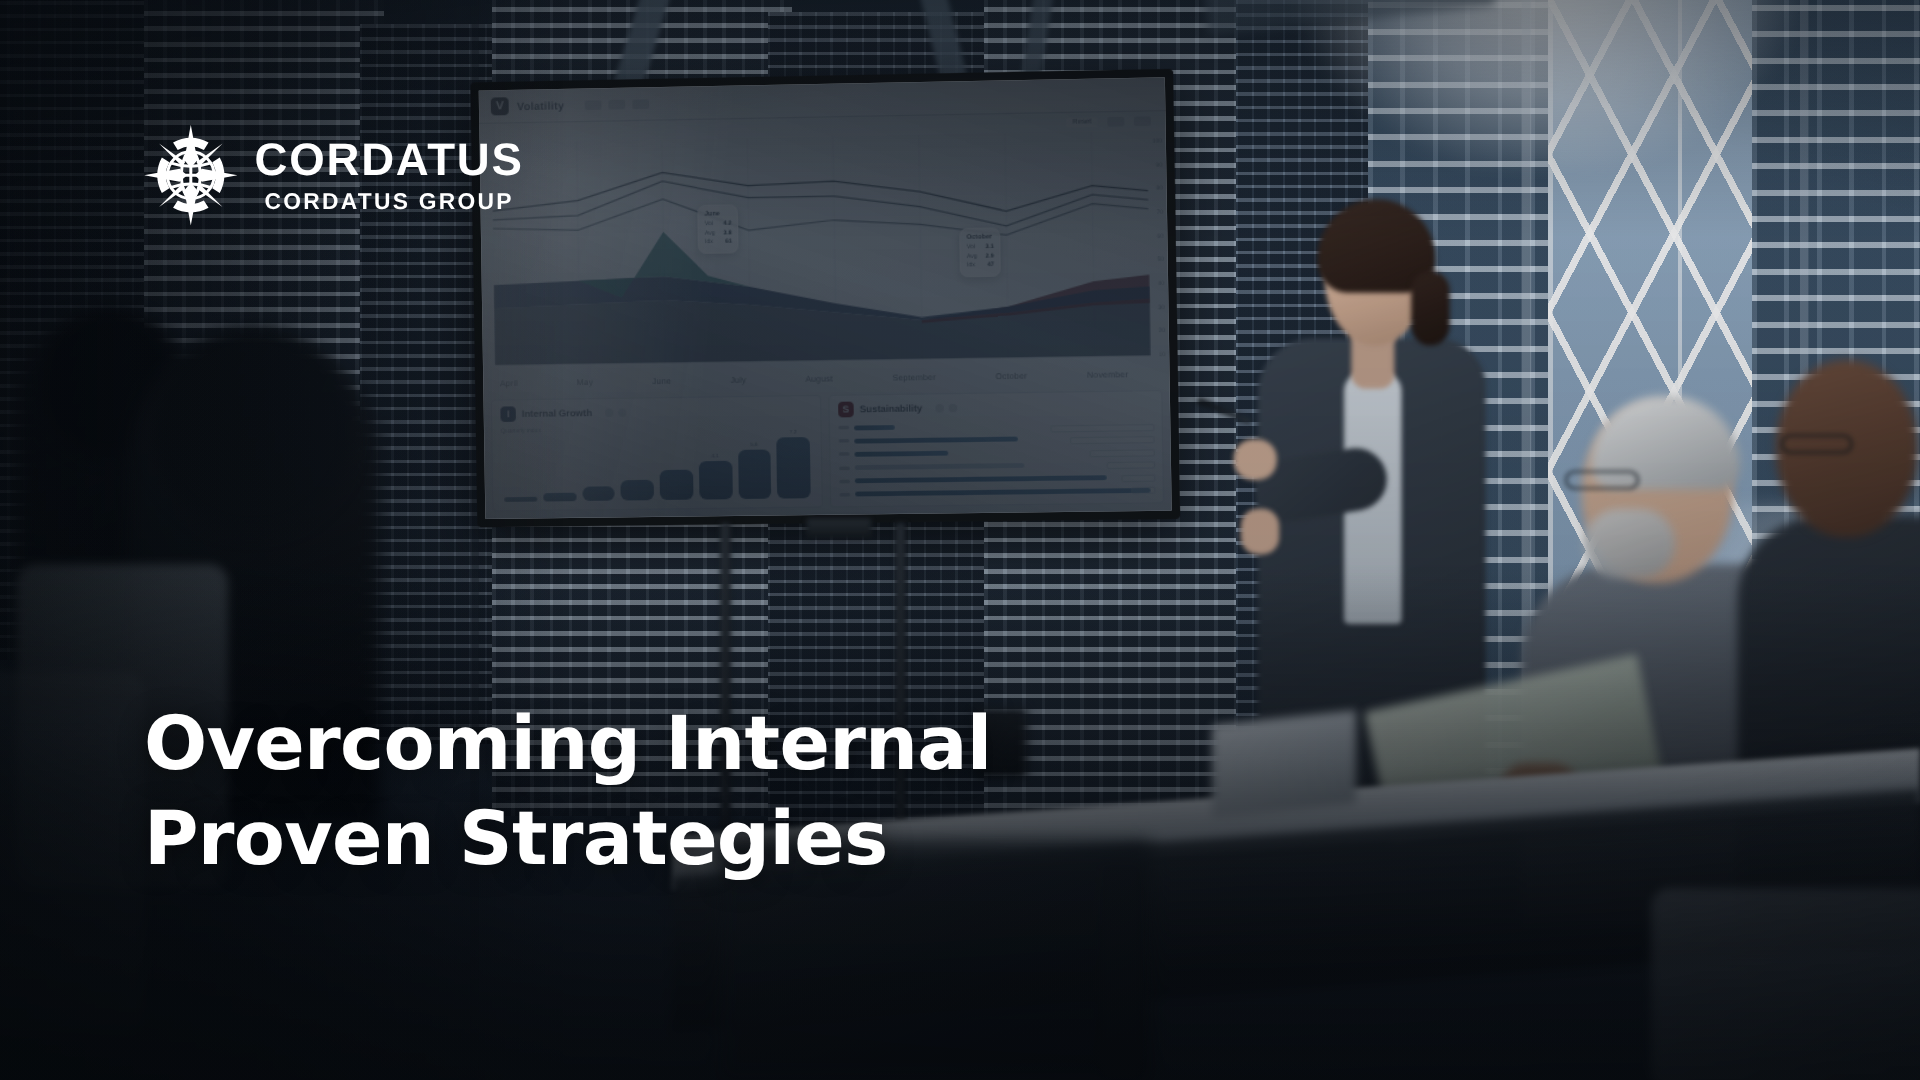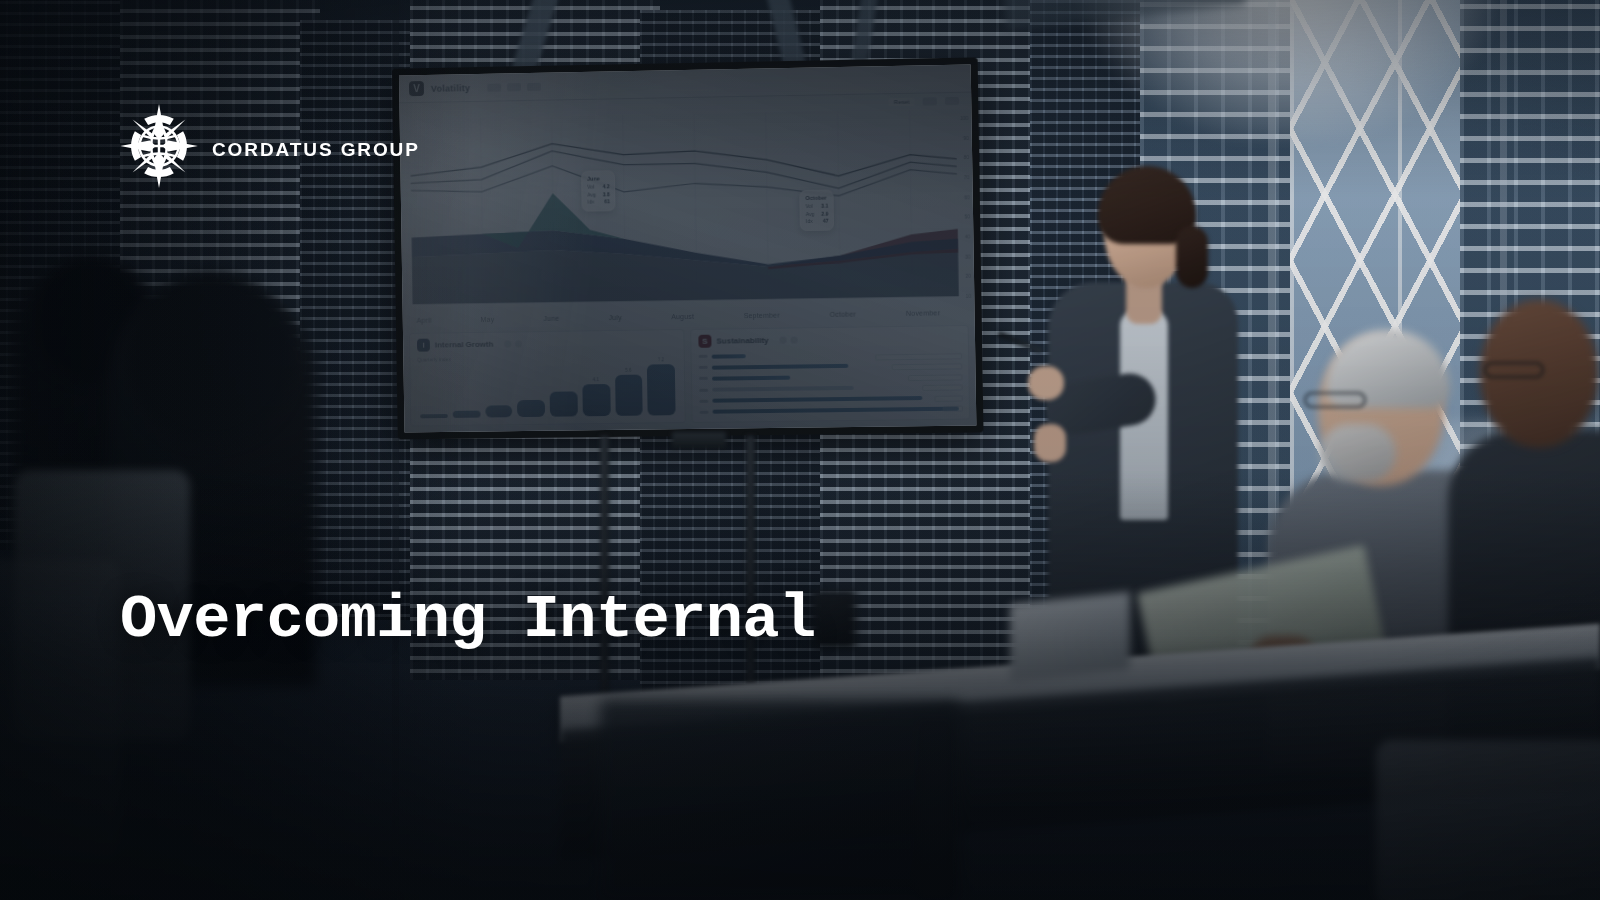--- a/index.html
+++ b/index.html
@@ -285,21 +285,21 @@
     position:absolute;left:120px;top:538px;z-index:80;
     width:940px;
     color:#fff;
     font-family:"DejaVu Sans", sans-serif;
     font-weight:700;
     font-size:62px;
     line-height:1.28;
     letter-spacing:-0.6px;
     text-shadow:0 2px 22px rgba(0,0,0,.55);
   }
-  .headline .ln{display:block;font-family:Liberation Mono, monospace;}
+  .headline .ln{display:block;}
 </style>
 </head>
 <body>
 
 <div class="stage">
 
   <div class="photo">
     <div class="sky"></div>
 
     <div class="tower" style="left:-20px;top:-10px;width:170px;height:560px;background:#222d3a;">
@@ -650,21 +650,23 @@
       <g fill="none" stroke="#ffffff" stroke-width="3.2">
         <circle cx="50" cy="54" r="25"></circle>
         <ellipse cx="50" cy="54" rx="10" ry="25"></ellipse>
         <line x1="50" y1="29" x2="50" y2="79"></line>
         <line x1="25" y1="54" x2="75" y2="54"></line>
         <path d="M29 41 Q50 48 71 41"></path>
         <path d="M29 67 Q50 60 71 67"></path>
       </g>
     </svg>
     <div class="logo-words">
+      <span class="logo-top">CORDATUS</span>
       <span class="logo-bot">CORDATUS GROUP</span>
     </div>
   </div>
 
   <h1 class="headline">
     <span class="ln">Overcoming Internal</span>
+    <span class="ln">Proven Strategies</span>
   </h1>
 
 </div>
 
 </body></html>

